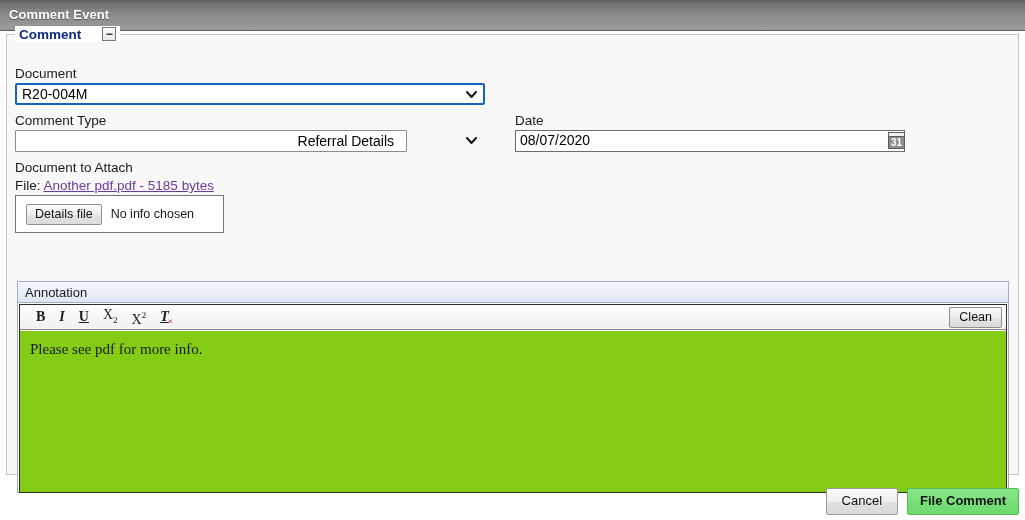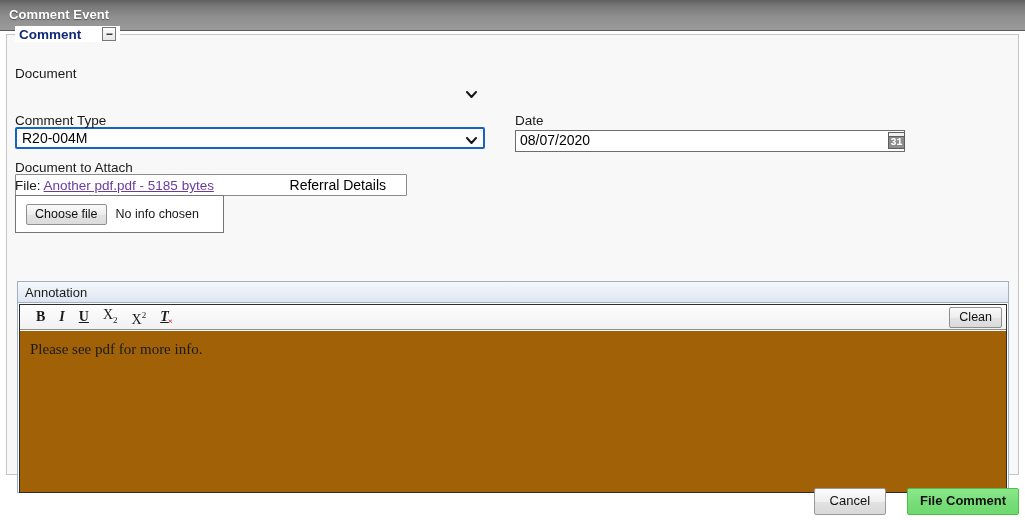--- a/index.html
+++ b/index.html
@@ -107,26 +107,25 @@
     white-space: nowrap;
   }
   select.ctl {
     position: absolute;
     box-sizing: border-box;
     font-family: "Liberation Sans", sans-serif;
     font-size: 14px;
     color: #000;
     background-color: #ffffff;
     height: 22px;
-    padding: 1px 20px 1px 5px;
+    padding: 1px 12px 1px 5px;
     -webkit-appearance: none;
     appearance: none;
     border: 1px solid #8c8c8c;
     border-radius: 1px;
-    margin-top: 44px;
   }
   select.ctl.focused {
     border: 2px solid #1663c7;
     border-radius: 2px;
   }
   .chevron {
     position: absolute;
     pointer-events: none;
     width: 11px; height: 7px;
   }
@@ -150,21 +149,20 @@
     background: #8d8d8d;
     border: 1px solid #5d5d5d;
     box-sizing: border-box;
     color: #ffffff;
     font-size: 10px;
     font-weight: bold;
     text-align: center;
     line-height: 14px;
     cursor: pointer;
     overflow: hidden;
-    font-family: Liberation Mono, monospace;
   }
   .cal-icon::before {
     content: "";
     position: absolute;
     left: 0; top: 0;
     width: 100%; height: 4px;
     background: #f1f1f1;
     border-bottom: 1px solid #5d5d5d;
     box-sizing: border-box;
   }
@@ -296,39 +294,39 @@
     background: linear-gradient(to bottom,#fafafa,#ededed 50%,#e4e4e4 51%,#dadada);
     border: 1px solid #8f8f8f;
     border-radius: 2px;
     padding: 2px 9px 3px 9px;
     line-height: 14px;
     cursor: pointer;
   }
   .editor-body {
     position: absolute;
     left: 0; right: 0; top: 26px; bottom: 0;
-    background: #a16207;
+    background: #84cc16;
     padding: 9px 10px;
     box-sizing: border-box;
     overflow: auto;
     cursor: text;
   }
   .editor-text {
     font-family: "Liberation Serif", serif;
     font-size: 15px;
     color: #1a1a1a;
     line-height: 18px;
   }
 
   
   .footer-buttons {
     position: absolute;
     right: 6px; top: 488px;
     display: flex;
-    gap: 21px;
+    gap: 9px;
   }
   .btn-cancel {
     font-family: "Liberation Sans", sans-serif;
     font-size: 13px;
     color: #111111;
     background: linear-gradient(to bottom,#fcfcfc,#efefef 50%,#e3e3e3 51%,#d8d8d8);
     border: 1px solid #9a9a9a;
     border-radius: 2px;
     padding: 5px 15px 6px 15px;
     line-height: 14px;
@@ -390,21 +388,21 @@
     <span class="cal-icon" style="left:881px; top:97px;">
       <span>31</span>
     </span>
 
     <div class="field-label" style="left:8px; top:125px;">Document to Attach</div>
     <div class="file-line" style="left:8px; top:143px;">
       <span>File:</span>
       <span class="file-link">Another pdf.pdf - 5185 bytes</span>
     </div>
     <div class="file-input-box" style="left:8px; top:160px; width:209px; height:38px;">
-      <button class="choose-file-btn">Choose file</button>
+      <button class="choose-file-btn">Details file</button>
       <span class="no-file-text">No info chosen</span>
     </div>
 
     <div class="annot-panel">
       <div class="annot-header">
         <span class="annot-header-title">Annotation</span>
       </div>
       <div class="editor">
         <div class="editor-toolbar">
           <span class="tool-btn b">B</span>

